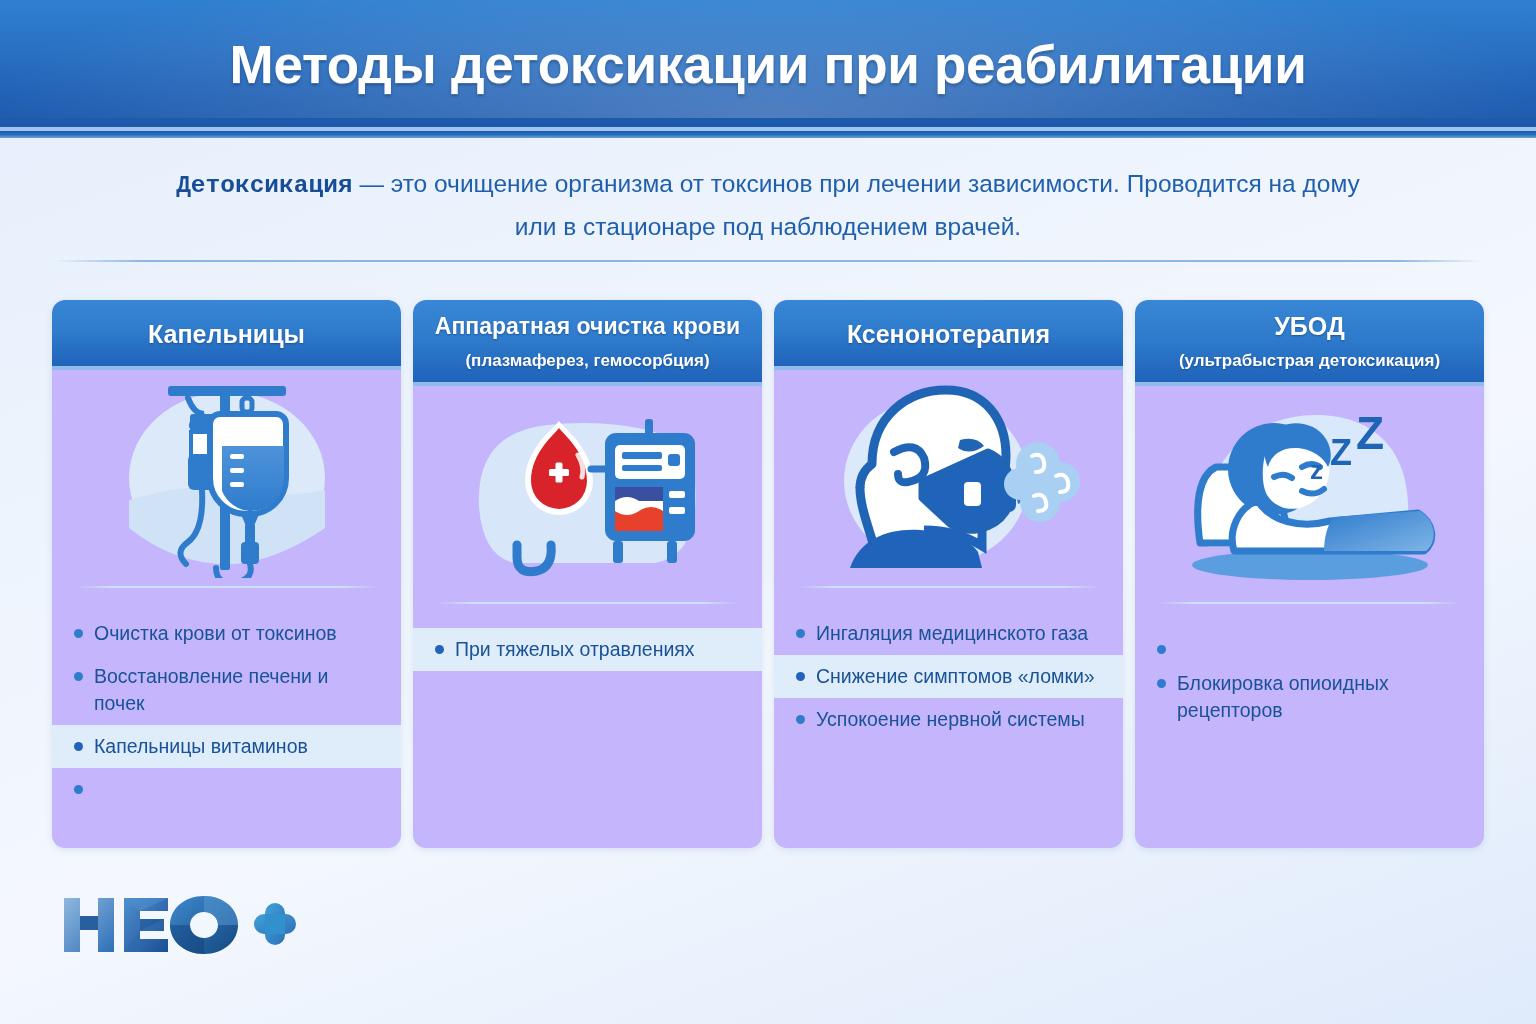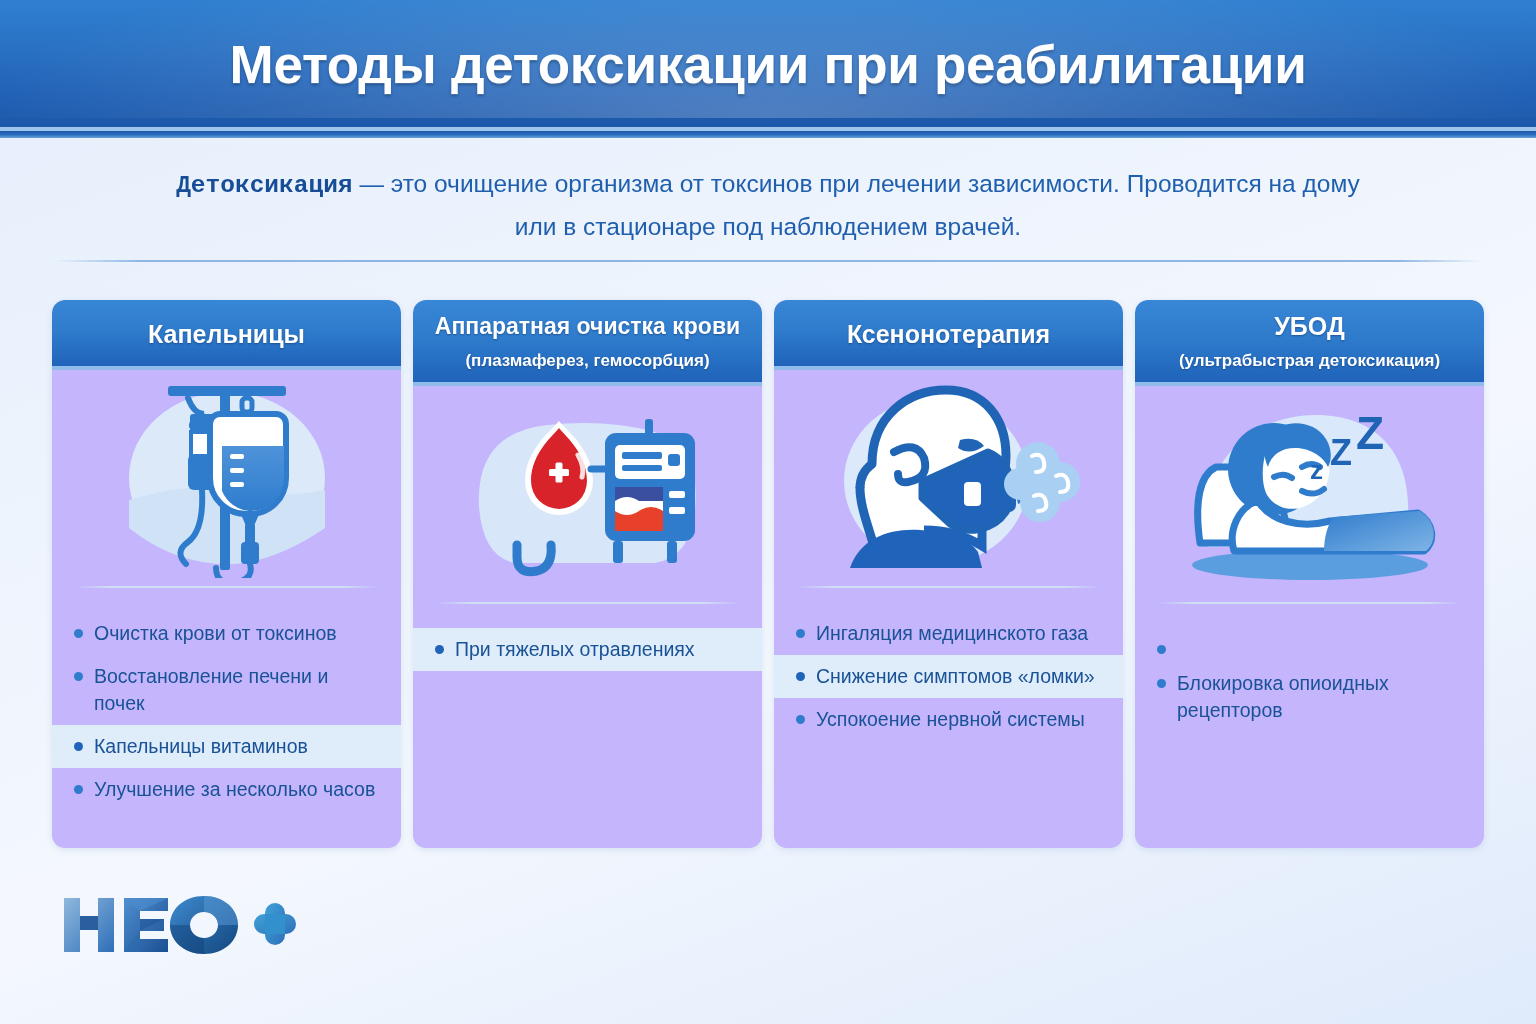--- a/index.html
+++ b/index.html
@@ -257,21 +257,20 @@
         <li>
             <span class="dot"></span>
             <span class="txt">Восстановление печени и почек</span>
           </li>
         <li class="hl">
             <span class="dot"></span>
             <span class="txt">Капельницы витаминов</span>
           </li>
         <li>
             <span class="dot"></span>
-            <span class="txt">Улучшение за несколько часов</span>
           </li>
       </ul>
     </div>
 
     <div class="card">
       <div class="card-header">
         <div class="title small">Аппаратная очистка крови</div>
         <div class="sub">(плазмаферез, гемосорбция)</div>
       </div>
       <div class="card-icon">

